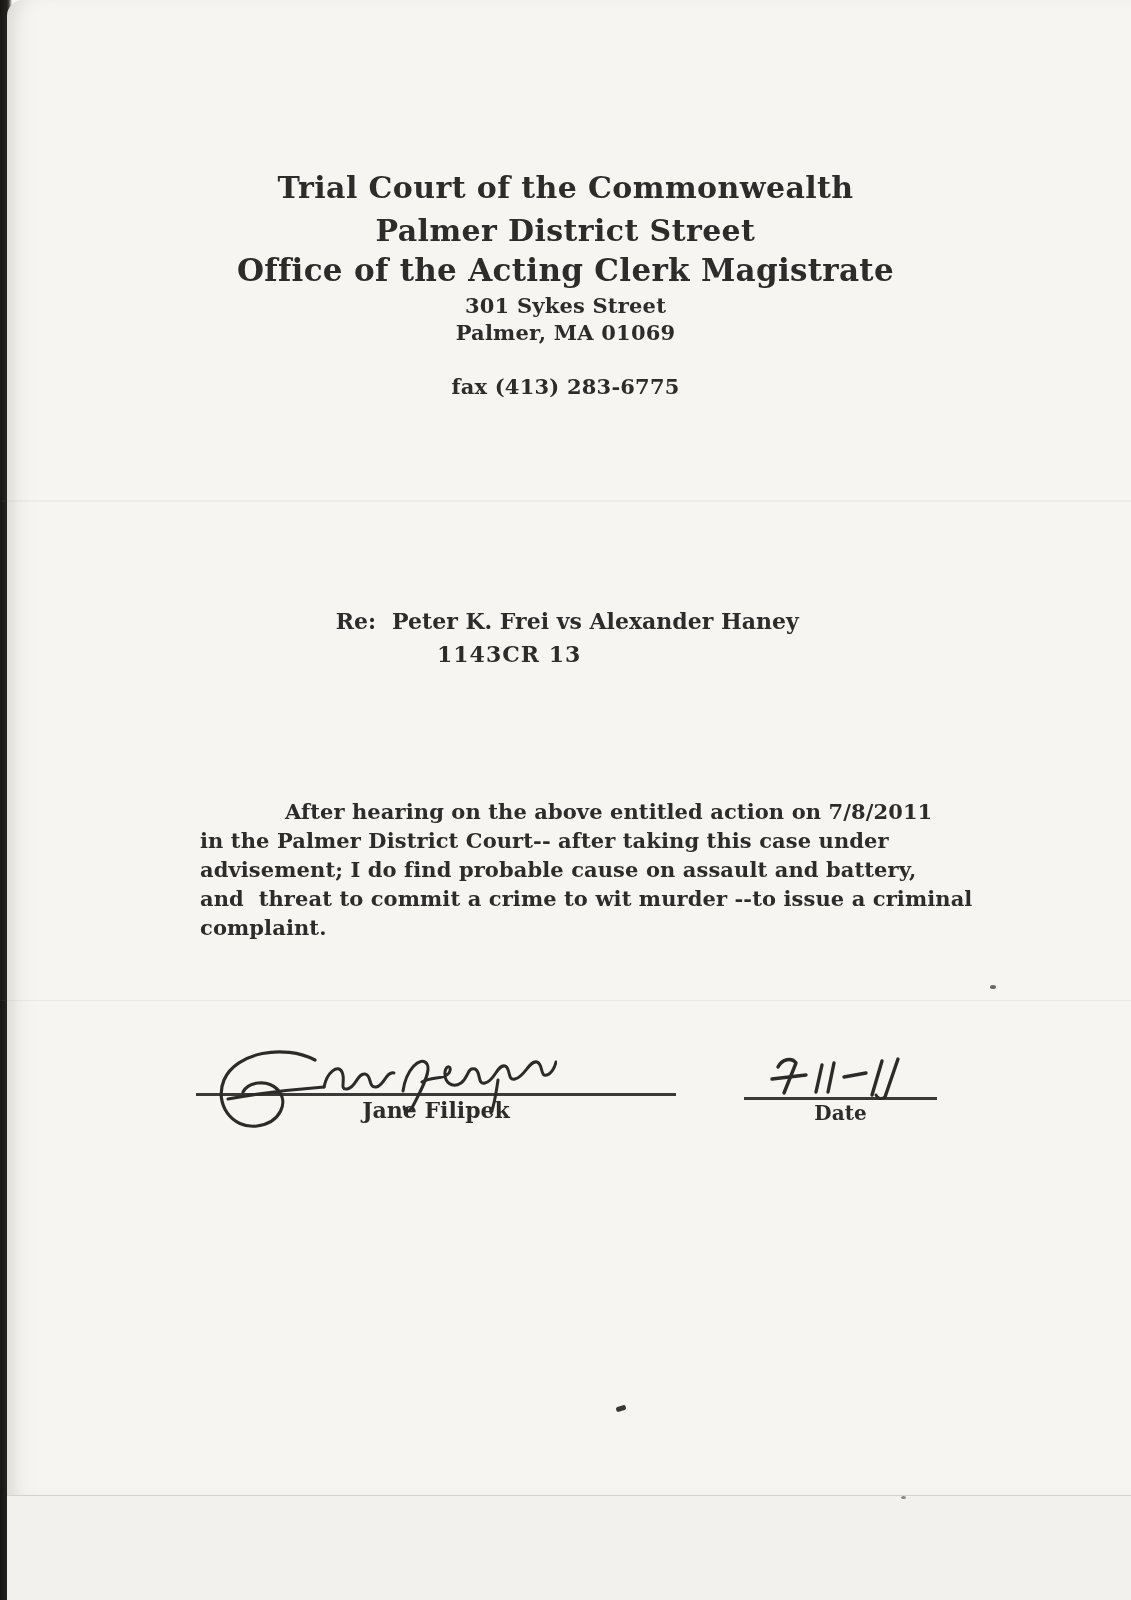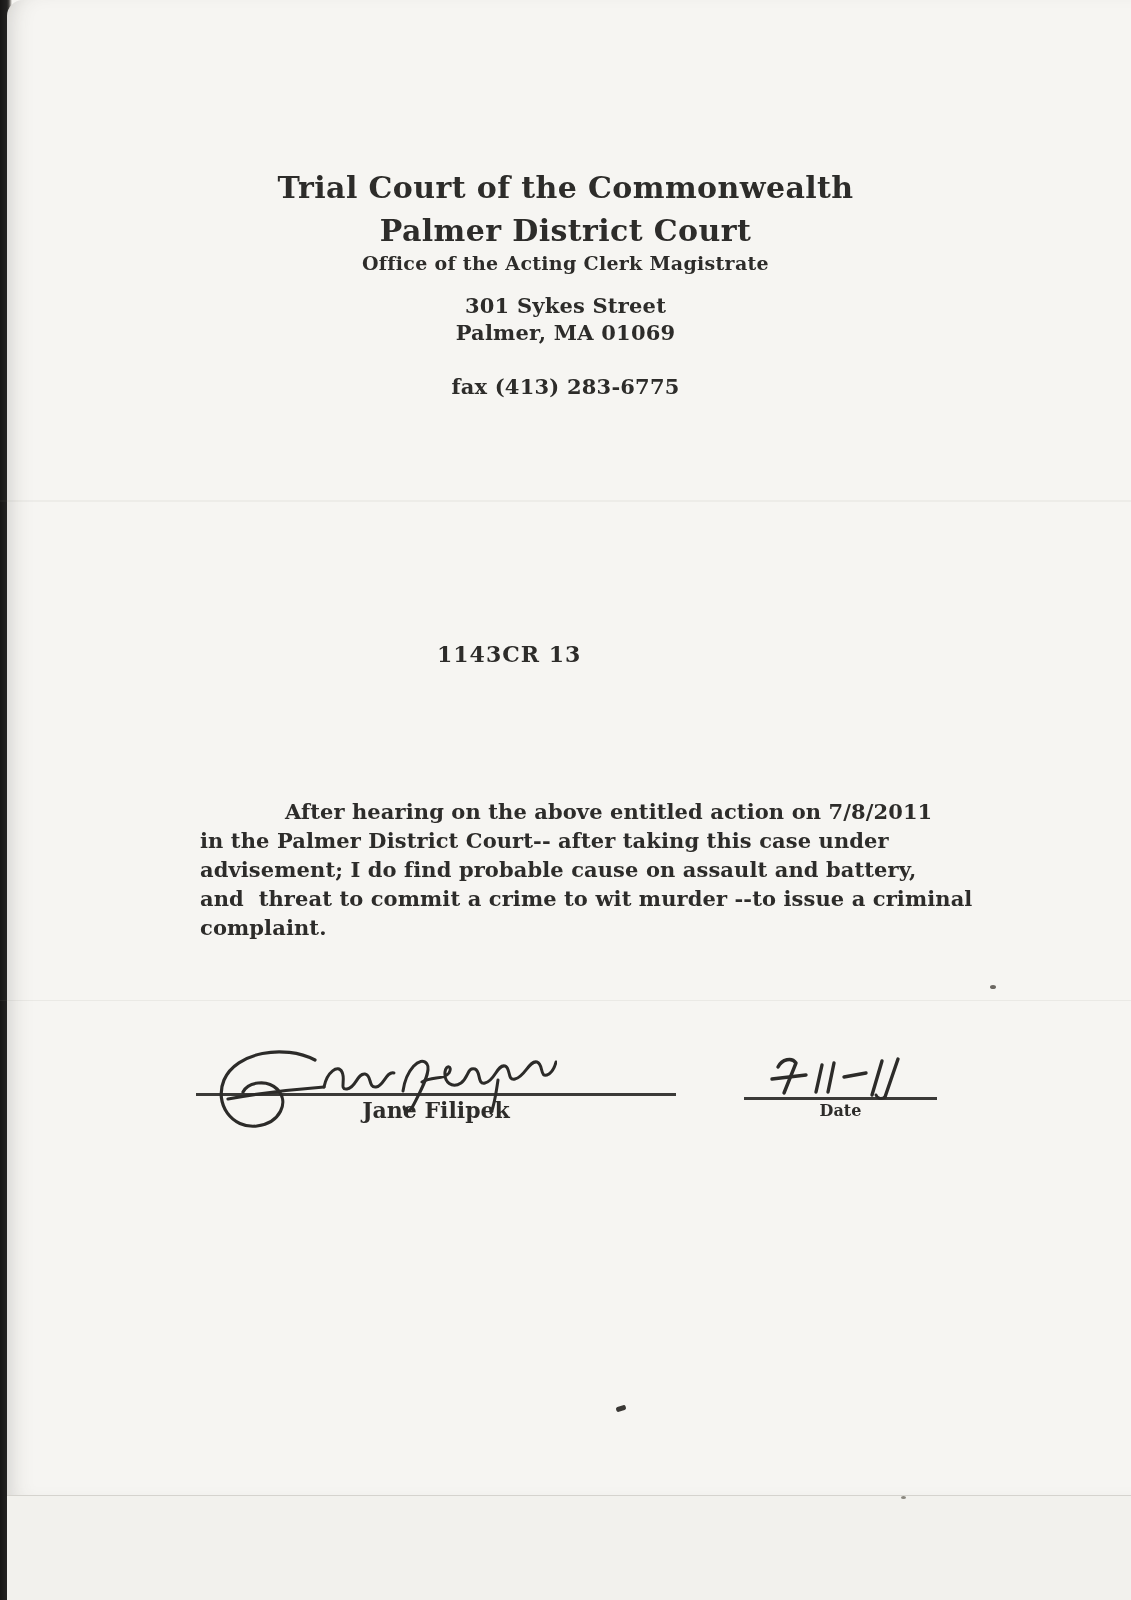--- a/index.html
+++ b/index.html
@@ -29,62 +29,65 @@
     position: absolute; left: 0; top: 500px; width: 1131px; height: 2px;
     background: rgba(130,125,115,0.07);
   }
   .scan-line-b {
     position: absolute; left: 0; top: 1000px; width: 1131px; height: 1px;
     background: rgba(130,125,115,0.10);
   }
   .txt { position: absolute; color: #2d2c2a; font-weight: 700; white-space: pre; }
   .centered { left: 0; width: 1131px; text-align: center; }
   .title-line { font-size: 30px; letter-spacing: 0.4px; }
-  .title-line-wide { font-size: 19px; letter-spacing: 0.3px; text-align: center; }
+  .title-line-wide { font-size: 31px; letter-spacing: 0.3px; text-align: center; }
   .addr-line { font-size: 21px; letter-spacing: 0.2px; }
   .re-line { left: 305px; top: 582px; font-size: 22px; }
   .re-value { margin-left: 16px; }
   .docket { left: 437px; top: 641px; font-size: 22px; letter-spacing: 1px; }
   .body-block { position: absolute; left: 200px; top: 749px; }
   .body-line {
     color: #2d2c2a; font-weight: 700; font-size: 21px;
     line-height: 29px; white-space: pre; letter-spacing: 0.1px;
   }
   .body-line.indent { padding-left: 85px; margin-top: 48px; }
   .rule { position: absolute; background: #3b3a38; }
   .sig-rule { left: 196px; top: 1093px; width: 480px; height: 3px; }
   .date-rule { left: 744px; top: 1097px; width: 193px; height: 3px; }
   .sig-name-label { left: 196px; top: 1097px; width: 480px; text-align: center; font-size: 22px; }
-  .date-label { left: 744px; top: 1101px; width: 193px; text-align: center; font-size: 16px; }
+  .date-label { left: 744px; top: 1101px; width: 193px; text-align: center; font-size: 20px; }
   .hand-svg { position: absolute; }
   .hand-svg path { fill: none; stroke: #2c2b29; stroke-linecap: round; stroke-linejoin: round; }
   .sig-svg { left: 212px; top: 1042px; }
   .date-svg { left: 768px; top: 1050px; }
   .speck { position: absolute; }
   .speck-1 { left: 616px; top: 1406px; width: 10px; height: 5px; background: #3a3835; border-radius: 2px; transform: rotate(-18deg); }
   .speck-2 { left: 990px; top: 985px; width: 6px; height: 4px; background: #6b6862; border-radius: 50%; }
   .speck-3 { left: 901px; top: 1496px; width: 5px; height: 3px; background: #8a877f; border-radius: 50%; }
 </style>
 </head>
 <body>
 
 <div class="scan-container">
 
   <div class="paper"></div>
   <div class="paper-bottom"></div>
   <div class="scan-line-a"></div>
   <div class="scan-line-b"></div>
 
   <div class="txt centered title-line" style="top:170px">Trial Court of the Commonwealth</div>
-  <div class="txt centered title-line" style="top:213px">Palmer District Court</div>
+  <div class="txt centered title-line" style="top:213px">Palmer District Street</div>
   <div class="txt centered title-line-wide" style="top:252px">Office of the Acting Clerk Magistrate</div>
   <div class="txt centered addr-line" style="top:293px">301 Sykes Street</div>
   <div class="txt centered addr-line" style="top:320px">Palmer, MA 01069</div>
   <div class="txt centered addr-line" style="top:374px">fax (413) 283-6775</div>
 
+  <div class="txt re-line">
+    <span>Re:</span><span class="re-value">Peter K. Frei vs Alexander Haney</span>
+  </div>
 
   <div class="txt docket">1143CR 13</div>
 
   <div class="body-block">
     <div class="body-line indent">After hearing on the above entitled action on 7/8/2011</div>
     <div class="body-line">in the Palmer District Court-- after taking this case under</div>
     <div class="body-line">advisement; I do find probable cause on assault and battery,</div>
     <div class="body-line">and  threat to commit a crime to wit murder --to issue a criminal</div>
     <div class="body-line">complaint.</div>
   </div>

